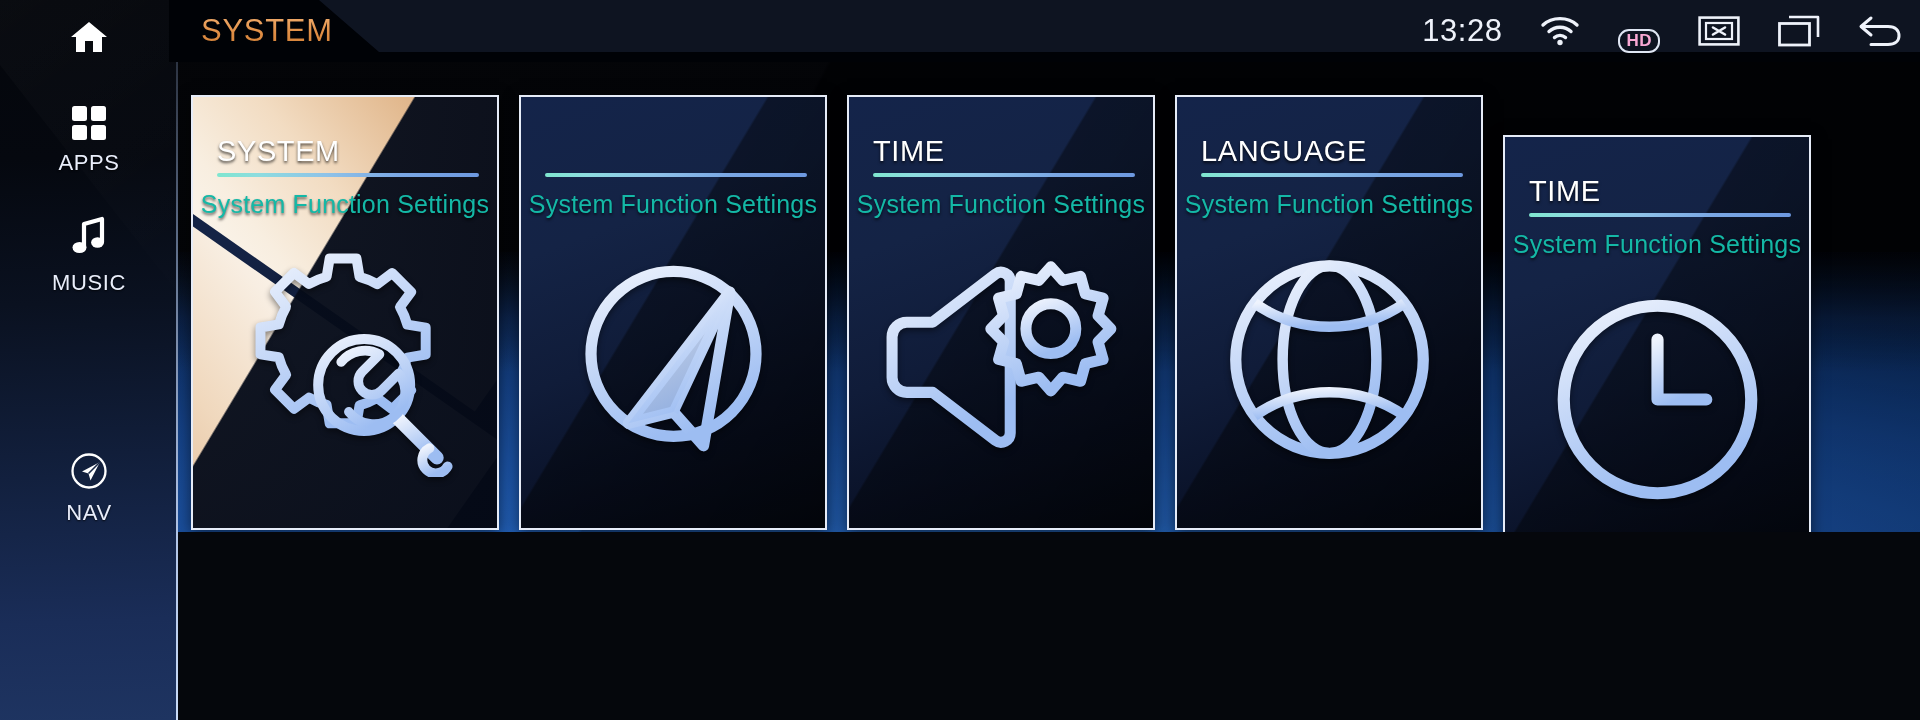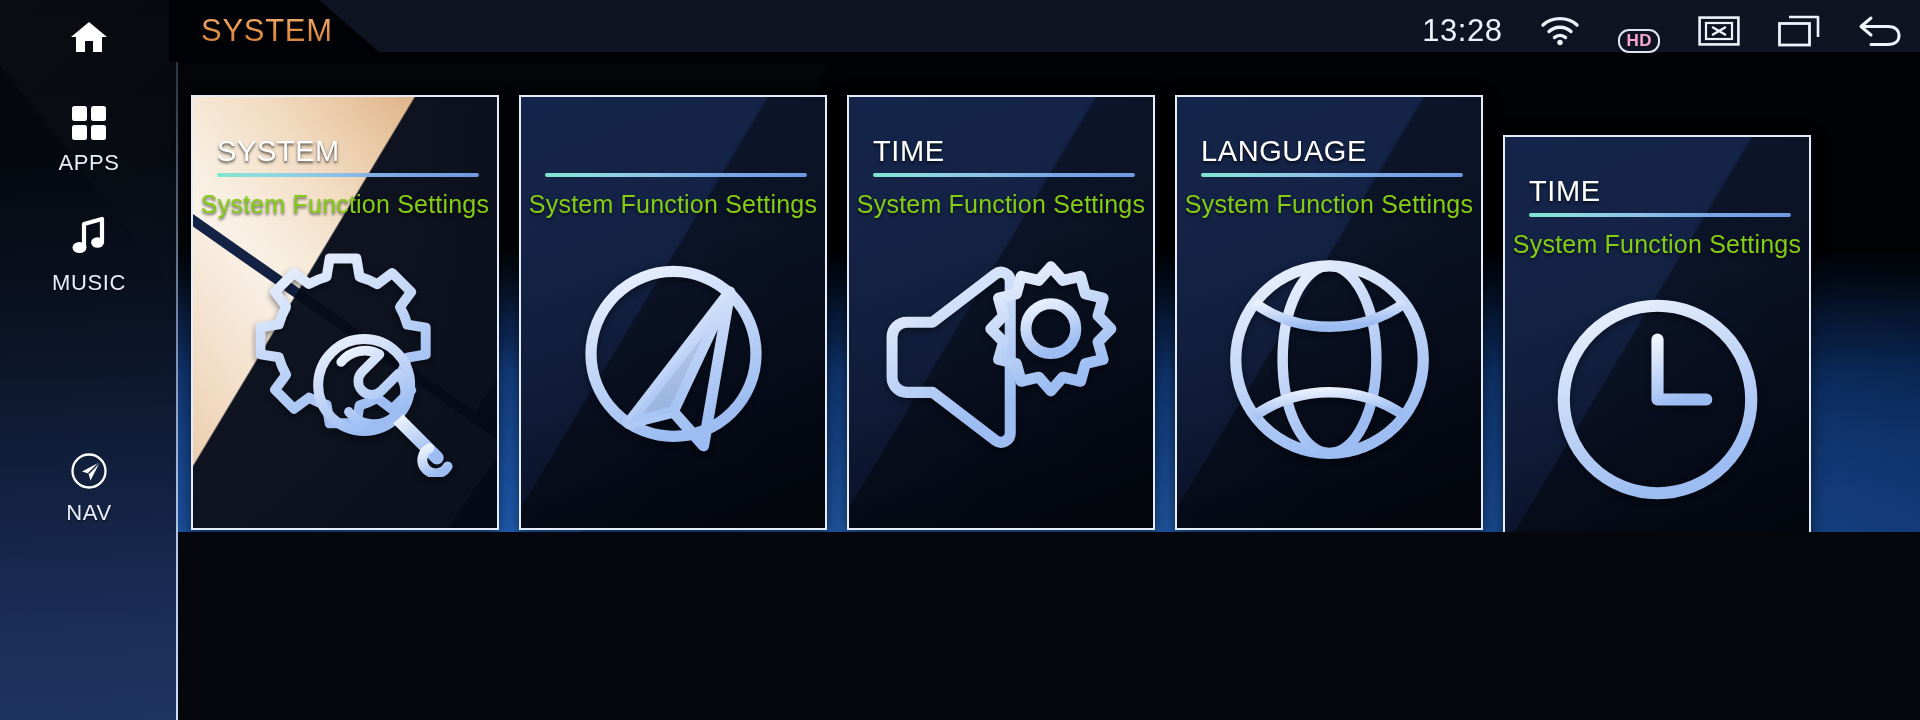--- a/index.html
+++ b/index.html
@@ -155,21 +155,21 @@
     white-space:nowrap;
   }
   .tile-rule{
     position:absolute; left:24px; right:18px; top:76px; height:4px;
     background:linear-gradient(90deg,#7fe6cf 0%,#8ddcdf 16%,#8ec2e8 42%,#7aa7e4 70%,#6d99e0 100%);
     border-radius:2px;
   }
   .tile-sub{
     position:absolute; left:0; right:0; top:93px;
     text-align:center;
-    font-size:25px; color:#84cc16; letter-spacing:.2px;
+    font-size:25px; color:#14b8a6; letter-spacing:.2px;
     text-shadow:0 2px 3px rgba(0,0,0,.65);
     white-space:nowrap;
   }
   .tile-icon{
     position:absolute; left:0; right:0; top:150px;
     display:flex; align-items:center; justify-content:center;
   }
   .tile-icon svg{ filter:drop-shadow(0 3px 3px rgba(0,0,0,.45)); }
 
   

